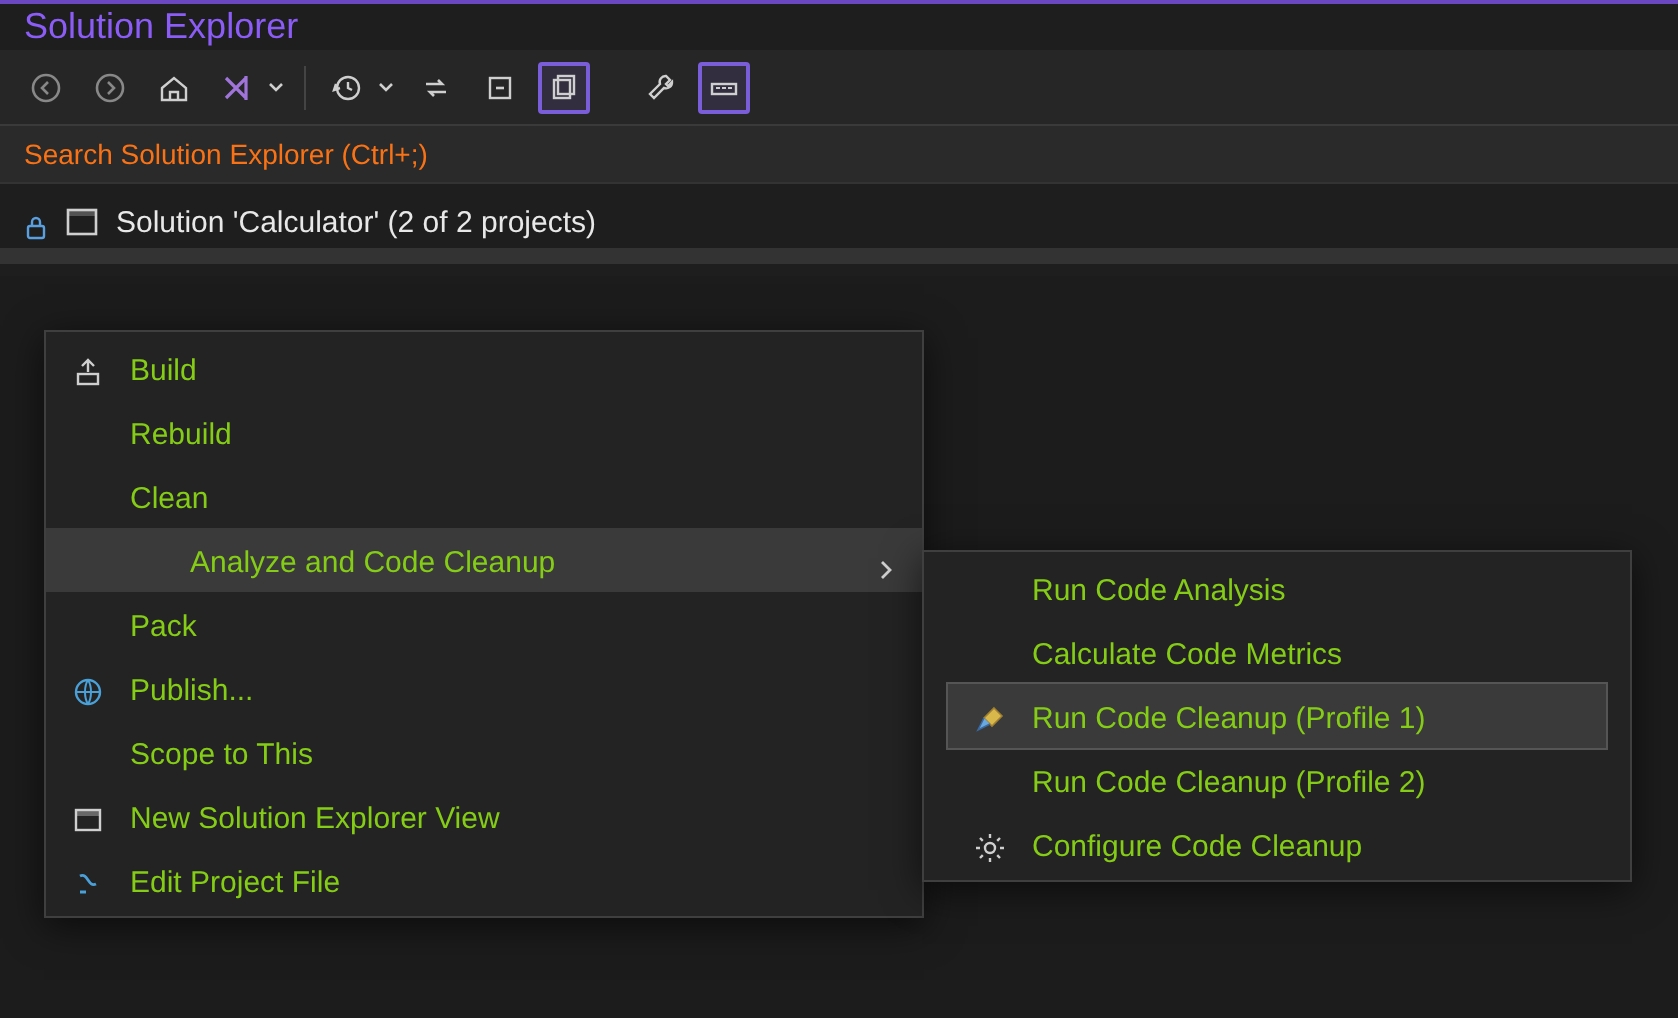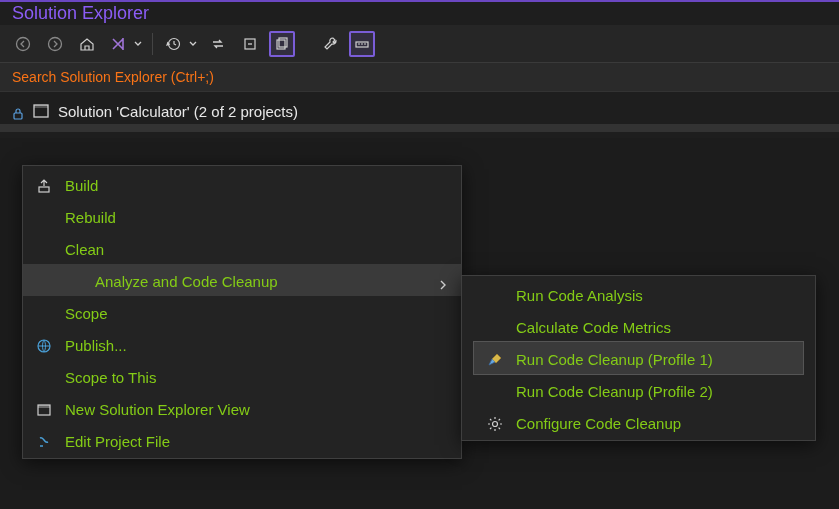--- a/index.html
+++ b/index.html
@@ -264,21 +264,21 @@
     <span class="icon-slot"></span>
     <span class="label">Analyze and Code Cleanup</span>
     <span class="arrow">
       <svg width="8" height="10" viewBox="0 0 8 10">
           <path d="M2 1l4 4-4 4" fill="none" stroke="#cfcfcf" stroke-width="1.4"></path>
         </svg>
     </span>
   </div>
   <div class="menu-item">
     <span class="icon-slot"></span>
-    <span class="label">Scope</span>
+    <span class="label">Pack</span>
   </div>
   <div class="menu-item">
     <span class="icon-slot">
       <svg width="16" height="16" viewBox="0 0 16 16">
           <circle cx="8" cy="8" r="6" fill="none" stroke="#4aa0d8" stroke-width="1.2"></circle>
           <path d="M2 8h12M8 2c2 3 2 9 0 12M8 2c-2 3-2 9 0 12" fill="none" stroke="#4aa0d8" stroke-width="1"></path>
         </svg>
     </span>
     <span class="label">Publish...</span>
   </div>

